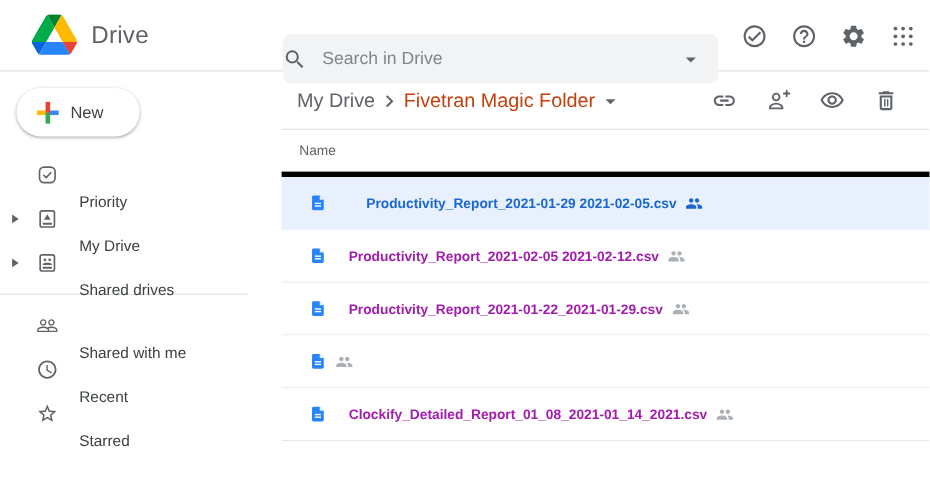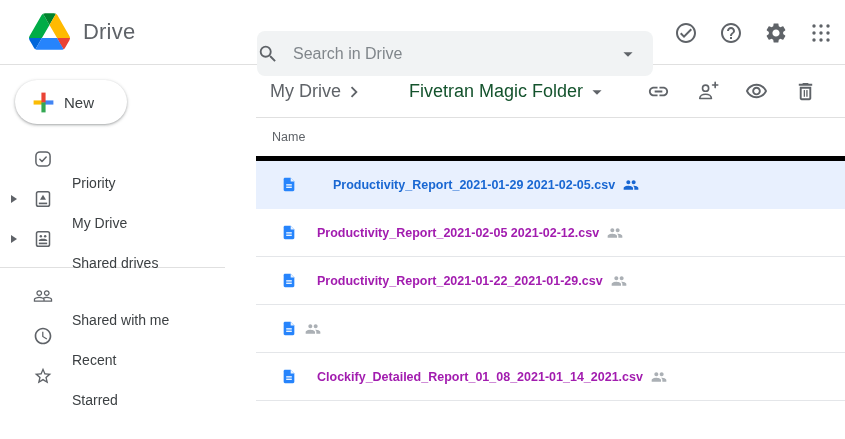--- a/index.html
+++ b/index.html
@@ -35,21 +35,21 @@
     border-left:6px solid #5f6368; border-top:4.5px solid transparent; border-bottom:4.5px solid transparent; }
   .nav-icon { width:20px; height:20px; margin-right:19px; color:#5f6368; flex:none; }
   .nav-label { font-size:14px; color:#3c4043;margin-top:48px; }
   .side-divider { border:none; border-top:1px solid #e0e0e0; width:225px; margin:8px 0; }
 
   
   .main { position:absolute; left:256px; top:66px; width:589px; bottom:0; }
   .crumb-bar { height:52px; display:flex; align-items:center; padding-left:14px;
     border-bottom:1px solid #e0e0e0; }
   .crumb { font-size:18px; color:#5f6368; cursor:pointer; }
-  .crumb.current { color:#14532d;margin-left:42px; }
+  .crumb.current { color:#c2410c; }
   .crumb-sep { color:#5f6368; margin:0 2px; }
   .crumb-caret { color:#5f6368; margin-left:3px; cursor:pointer; }
   .toolbar { margin-left:auto; display:flex; gap:26px; padding-right:28px; color:#5f6368; }
   .ticon { width:23px; height:23px; cursor:pointer; }
 
   .list-header { height:43px; display:flex; align-items:center; padding-left:16px;
     border-bottom:5px solid #000000; }
   .col-name { font-size:12.5px; color:#5f6368; font-weight:500; }
 
   .file-row { height:48px; display:flex; align-items:center; padding-left:25px;

